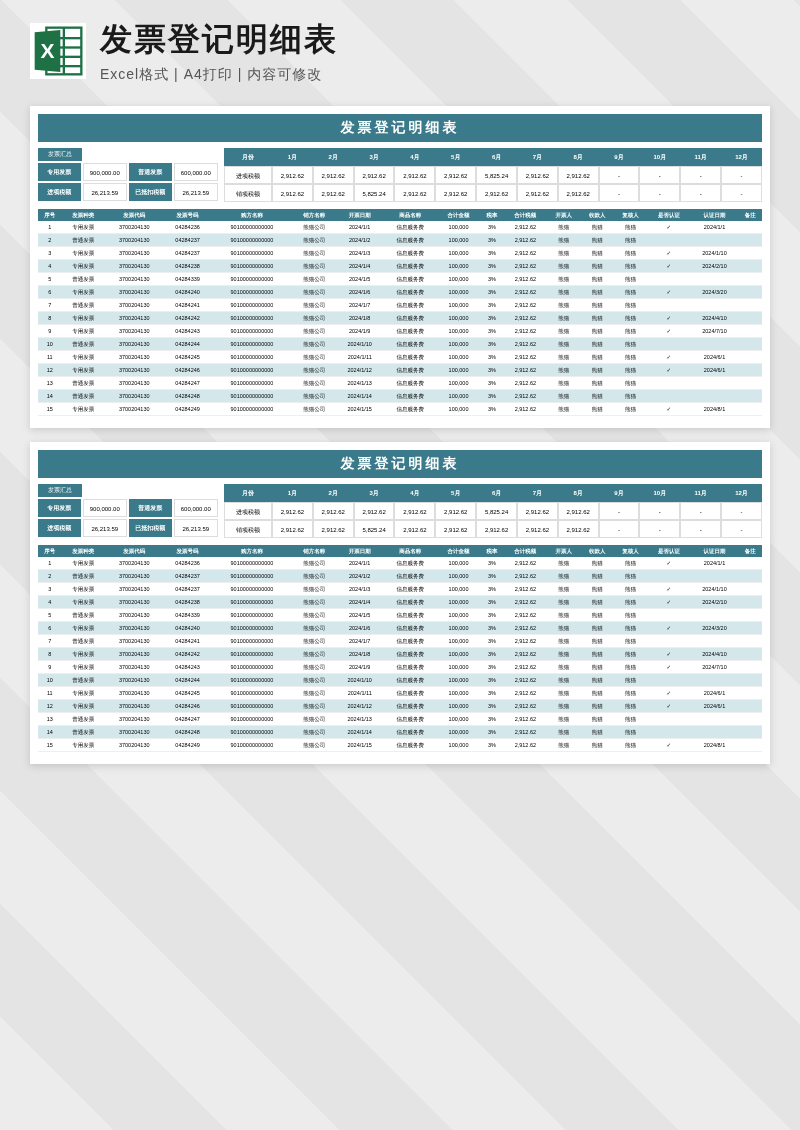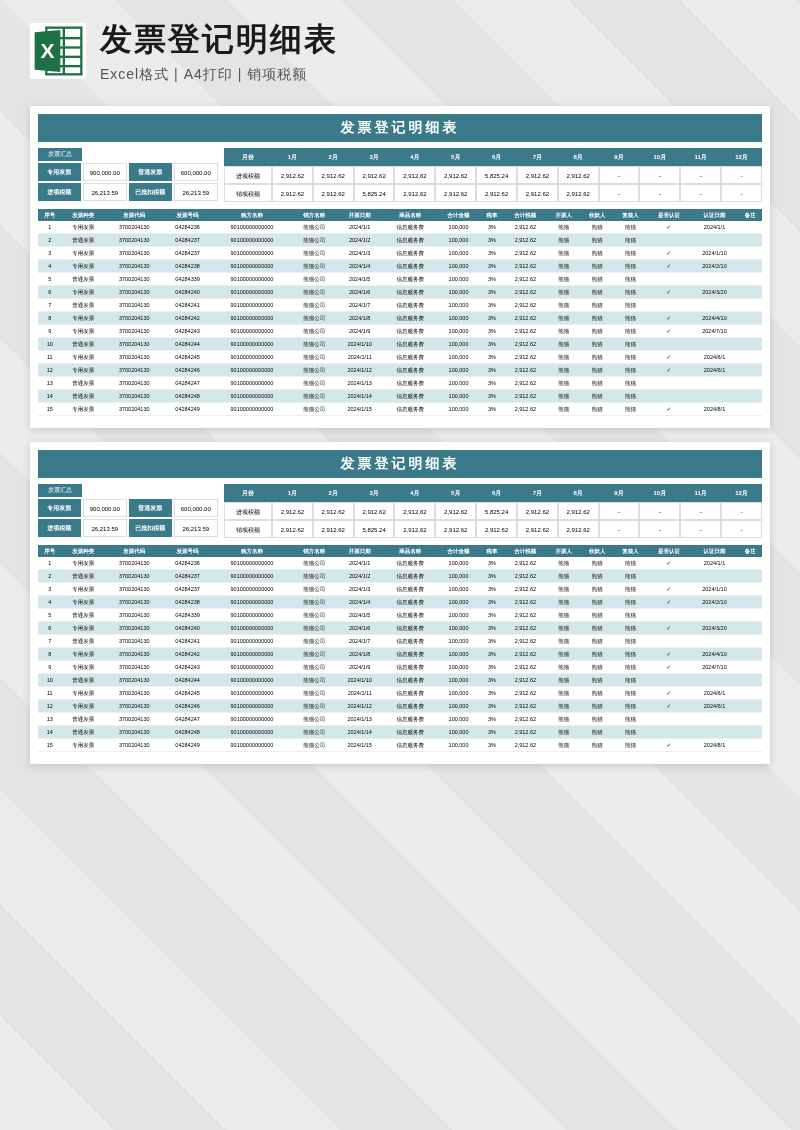--- a/index.html
+++ b/index.html
@@ -44,21 +44,21 @@
           <rect x="14" y="20" width="30" height="2" fill="#1e7145"></rect>
           <rect x="14" y="28" width="30" height="2" fill="#1e7145"></rect>
           <rect x="14" y="36" width="30" height="2" fill="#1e7145"></rect>
           <rect x="28" y="4" width="2" height="40" fill="#1e7145"></rect>
           <polygon points="4,8 26,6 26,42 4,40" fill="#1e7145"></polygon>
           <text x="15" y="30" font-size="18" font-weight="900" fill="#fff" text-anchor="middle" font-family="Arial">X</text>
         </svg>
   </div>
   <div class="ttl">
    <h1>发票登记明细表</h1>
-   <div class="sub">Excel格式 | A4打印 | 销项税额</div>
+   <div class="sub">Excel格式 | A4打印 | 内容可修改</div>
   </div>
  </div>
 
  <div id="sheet1" class="sheet">
       <div class="bar">发票登记明细表</div>
       <div class="sumwrap">
         <div class="sumL">
           <div class="sumtag">发票汇总</div>
           <div class="srow">
             <div class="cell ch">专用发票</div>

